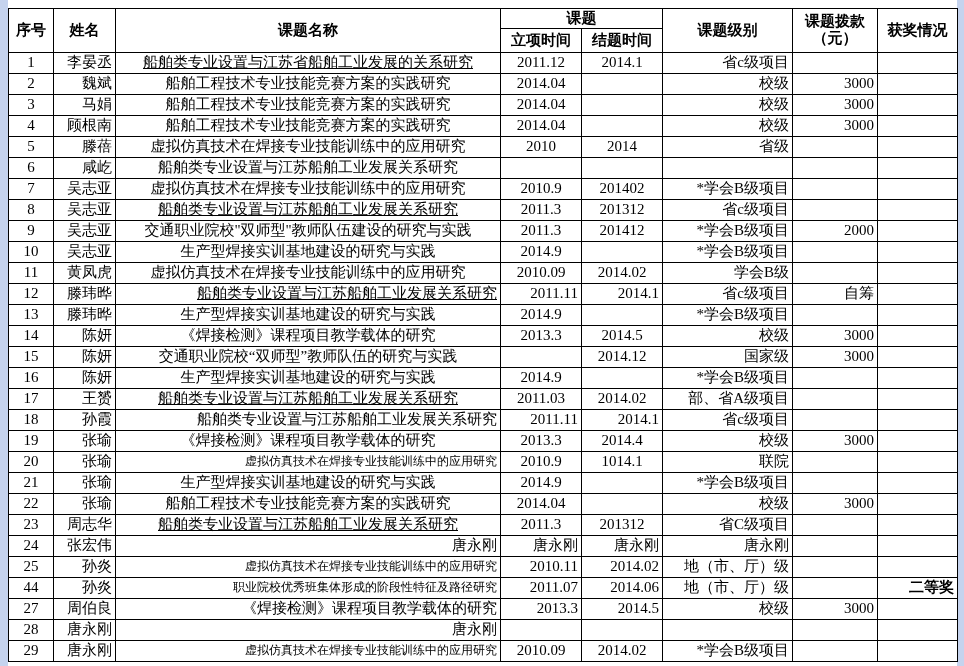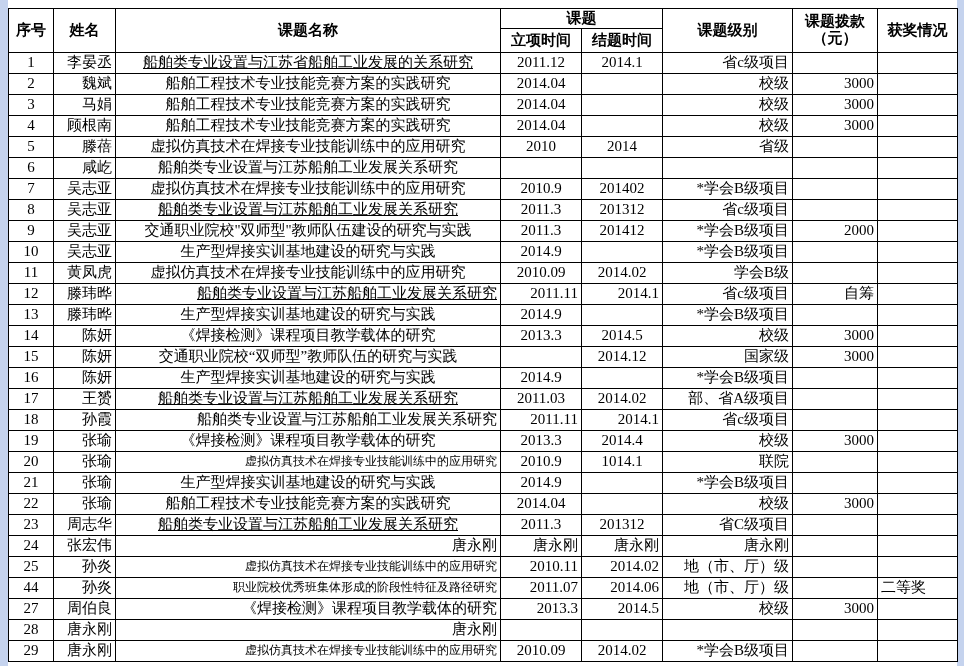--- a/index.html
+++ b/index.html
@@ -37,21 +37,21 @@
   tr.hdr2 { height: 24px; }
   tbody tr { height: 21px; }
   th.wrap { white-space: normal; line-height: 1.15; padding: 0 1px; }
 
   .c-no    { text-align: center; }
   .c-name  { text-align: right; }
   .c-topic { text-align: center; }
   .c-date  { text-align: center; }
   .c-level { text-align: right; }
   .c-fund  { text-align: right; }
-  .c-award { text-align: left; }
+  .c-award { text-align: right; font-weight: bold; }
 
   td.center    { text-align: right; }
   td.underline { text-decoration: underline; }
   td.small     { font-size: 12px; }
 </style>
 </head>
 <body>
 
 <div class="strip strip-left"></div>
 <div class="strip strip-right"></div>

